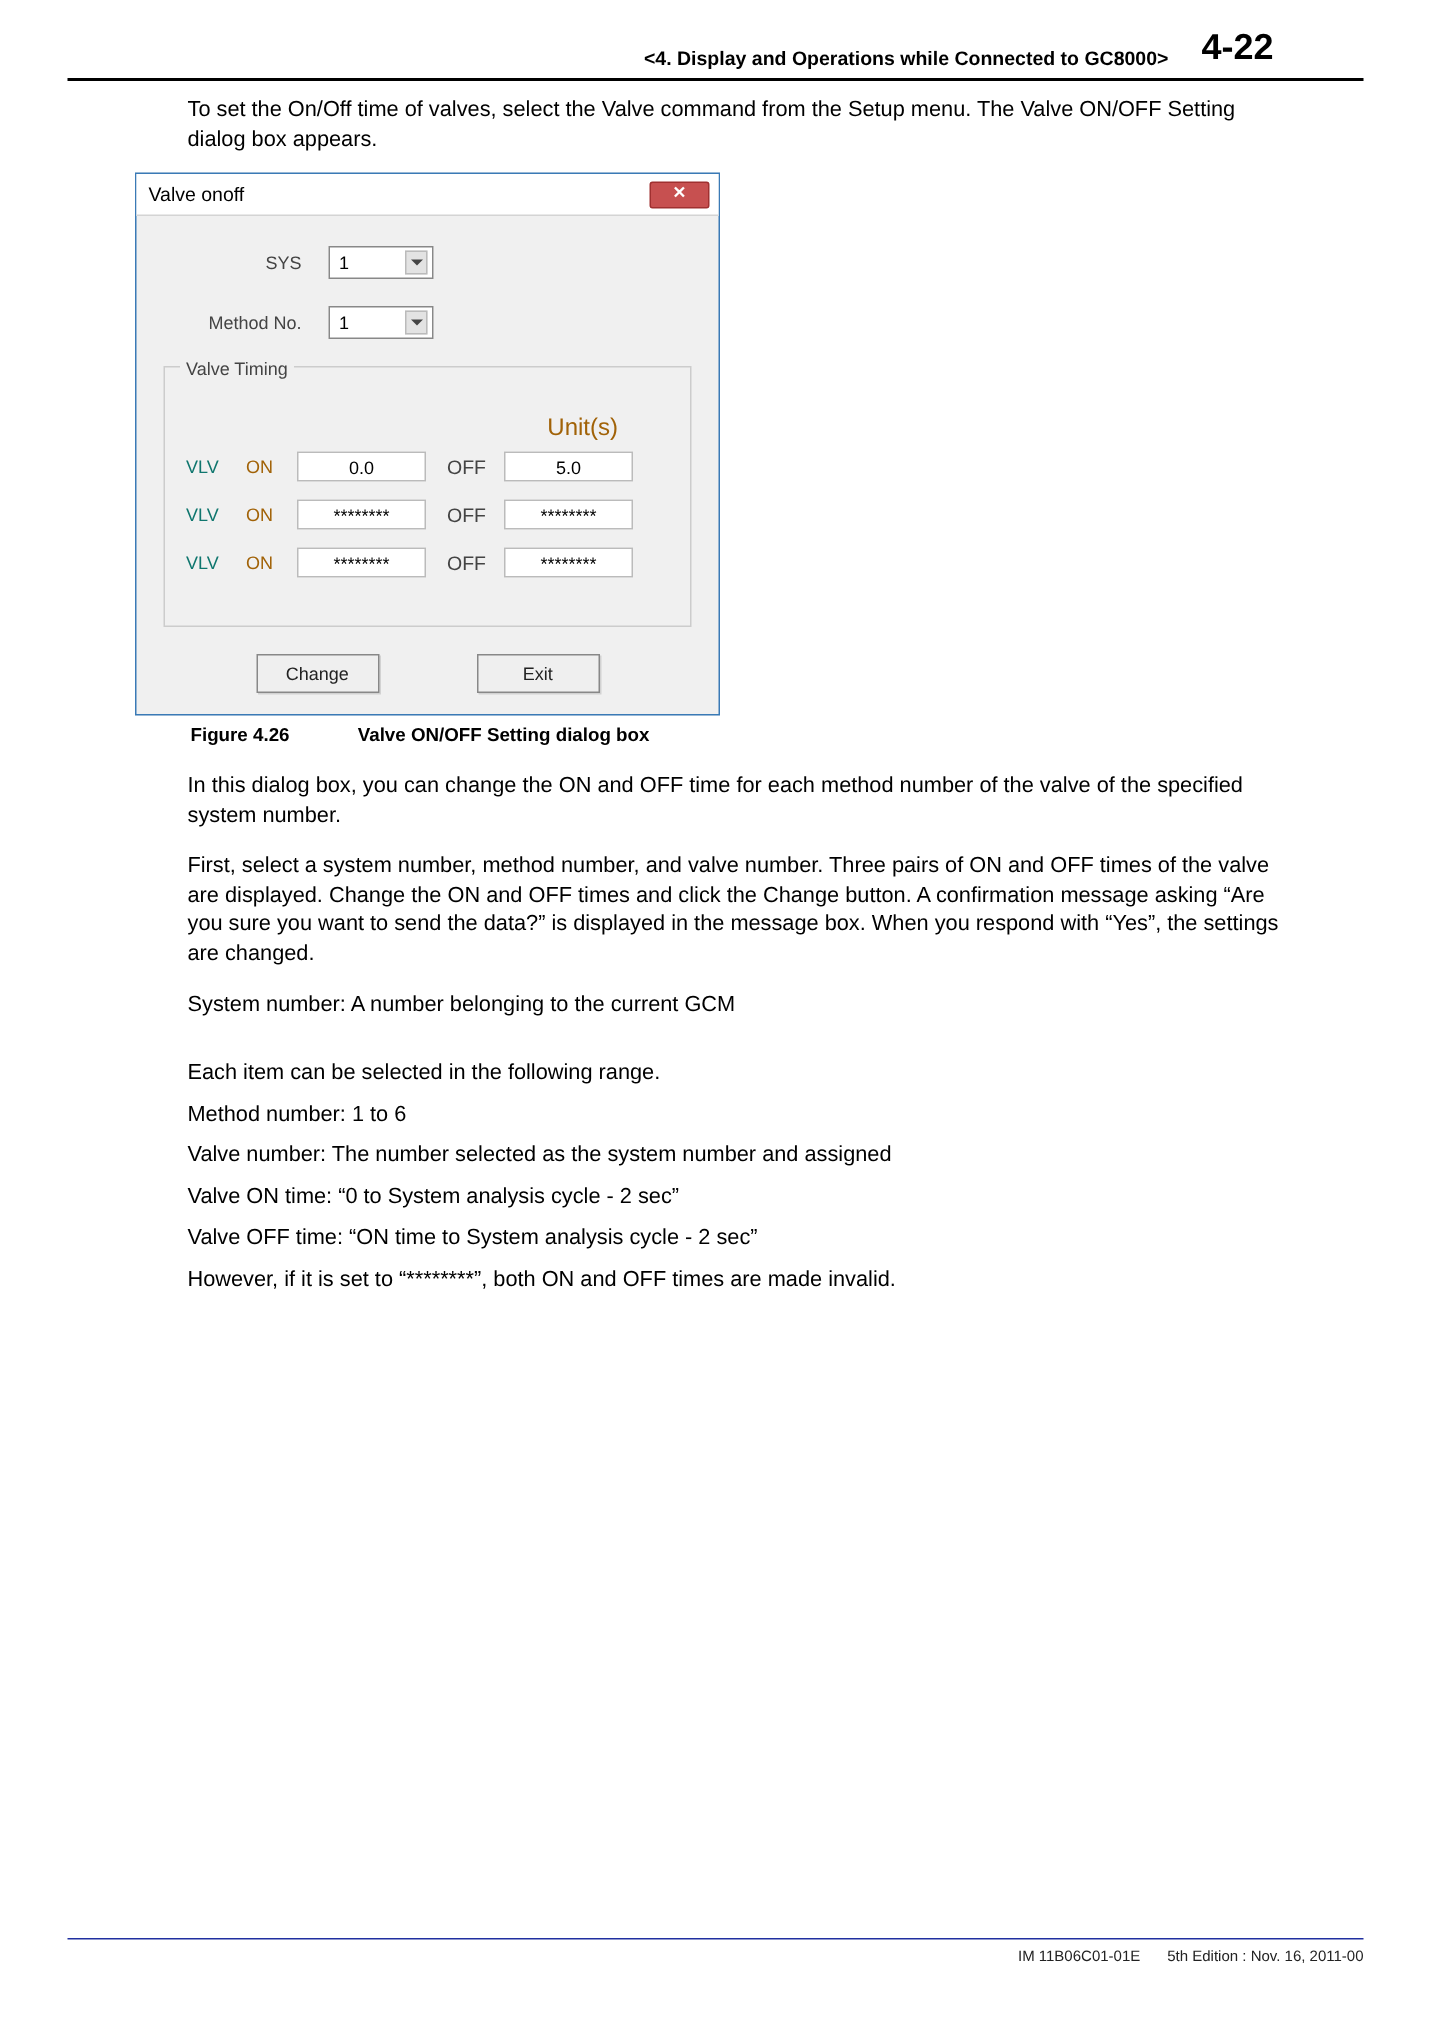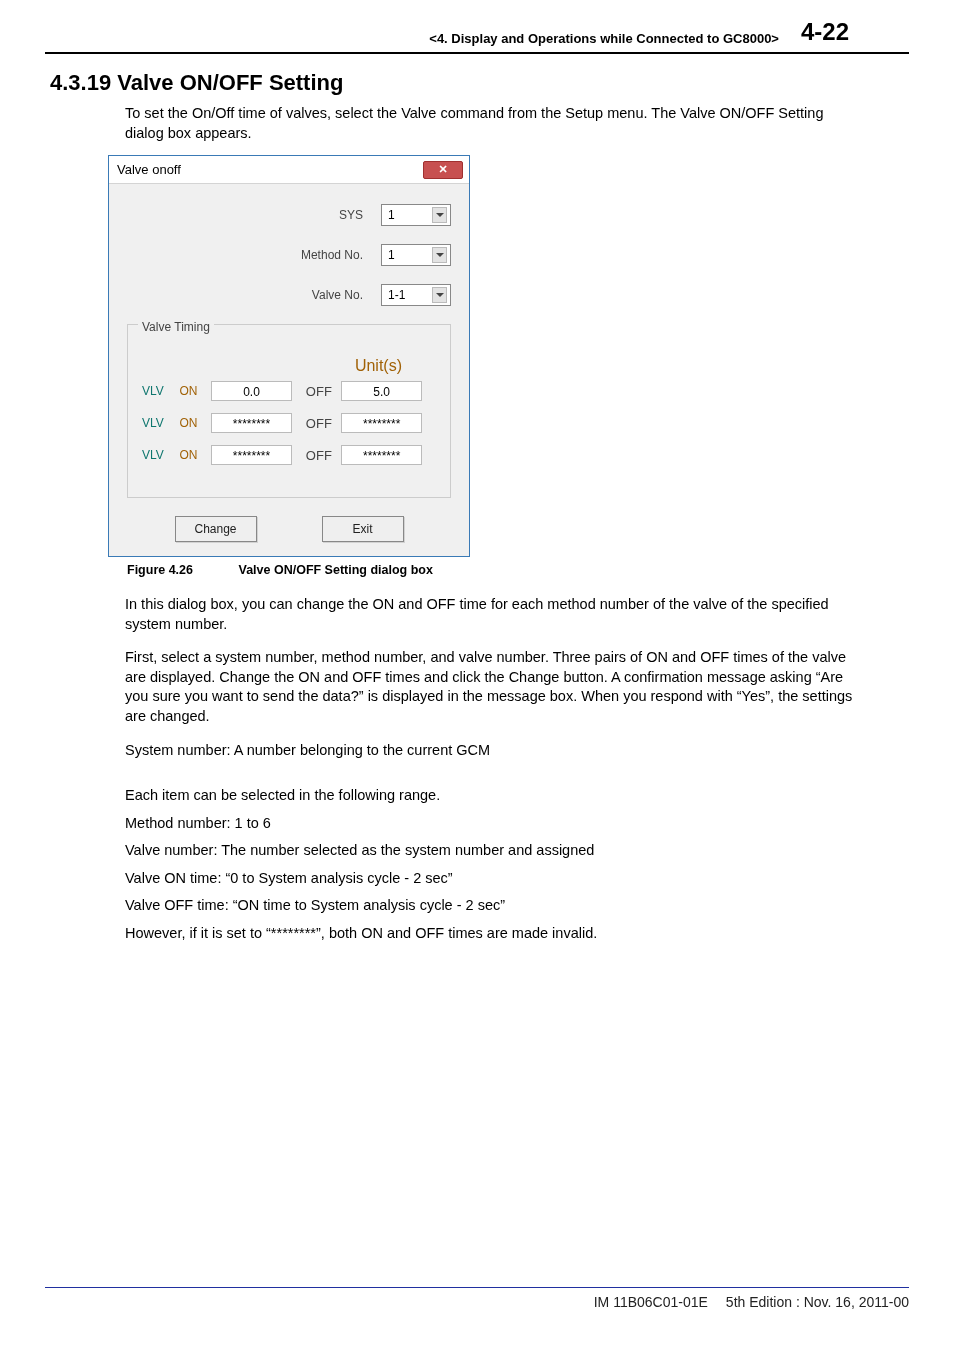--- a/index.html
+++ b/index.html
@@ -38,24 +38,24 @@
     }
     .intro {
       font-size: 14.5px;
       line-height: 1.35;
       margin-left: 75px;
       margin-bottom: 12px;
     }
 
     
     .dialog {
-      width: 362px;
+      width: 390px;
       border: 1px solid #3a7ab6;
       background: #f0f0f0;
-      margin-left: 58px;
+      margin-left: 40px;
       margin-bottom: 6px;
     }
     .dialog-titlebar {
       height: 28px;
       background: #fff;
       display: flex;
       align-items: center;
       justify-content: space-between;
       padding: 0 6px 0 8px;
       border-bottom: 1px solid #d4d4d4;
@@ -80,21 +80,20 @@
       font-weight: bold;
       line-height: 1;
     }
     .dialog-body {
       padding: 20px 18px 14px 18px;
     }
     .row {
       display: flex;
       align-items: center;
       margin-bottom: 18px;
-      justify-content: flex-end;
     }
     .row-label {
       width: 110px;
       text-align: right;
       font-size: 12px;
       color: #444;
       padding-right: 18px;
     }
     .select {
       width: 70px;
@@ -199,35 +198,34 @@
     }
     .footer {
       position: absolute;
       bottom: 40px;
       left: 45px;
       right: 45px;
       border-top: 1px solid #2030a0;
       padding-top: 6px;
       display: flex;
       justify-content: flex-end;
-      font-size: 14px;
+      font-size: 10px;
       color: #222;
     }
     .footer .ed { margin-left: 18px; }
   </style>
 </head>
 <body>
 
 <div class="header">
   <span class="header-title">&lt;4.  Display and Operations while Connected to GC8000&gt;</span>
   <span class="page-num">4-22</span>
 </div>
 
 <div class="content">
-  <h2 class="section-heading">4.3.19     Valve ON/OFF Setting</h2>
   <p class="intro">To set the On/Off time of valves, select the Valve command from the Setup menu. The Valve ON/OFF Setting dialog box appears.</p>
 
   <div class="dialog">
     <div class="dialog-titlebar">
       <span class="dialog-title">Valve onoff</span>
       <div class="close-btn">
           <span class="close-x">✕</span>
         </div>
     </div>
     <div class="dialog-body">
@@ -235,27 +233,20 @@
         <span class="row-label">SYS</span>
         <div class="select">
             <span>1</span>
             <span class="select-arrow"></span>
           </div>
       </div>
       <div class="row">
         <span class="row-label">Method No.</span>
         <div class="select">
             <span>1</span>
-            <span class="select-arrow"></span>
-          </div>
-      </div>
-      <div class="row">
-        <span class="row-label">Valve No.</span>
-        <div class="select">
-            <span>1-1</span>
             <span class="select-arrow"></span>
           </div>
       </div>
 
       <div class="fieldset">
         <span class="legend">Valve Timing</span>
         <div class="unit-row">
             <span>Unit(s)</span>
           </div>
         <div class="vlv-row">

